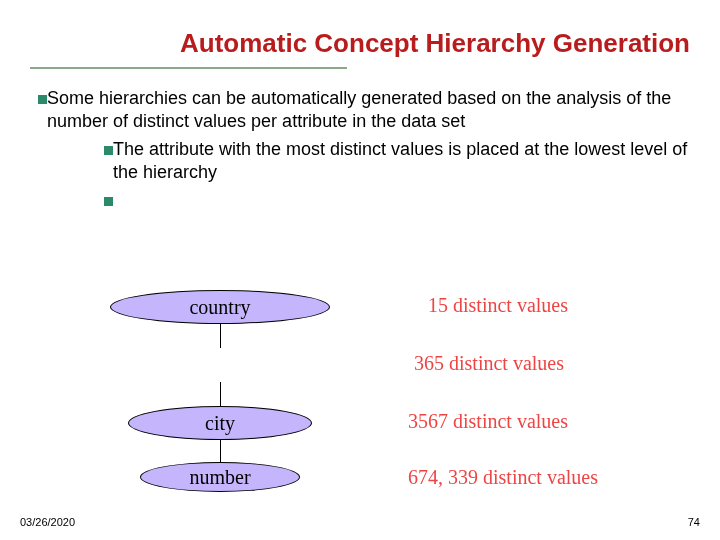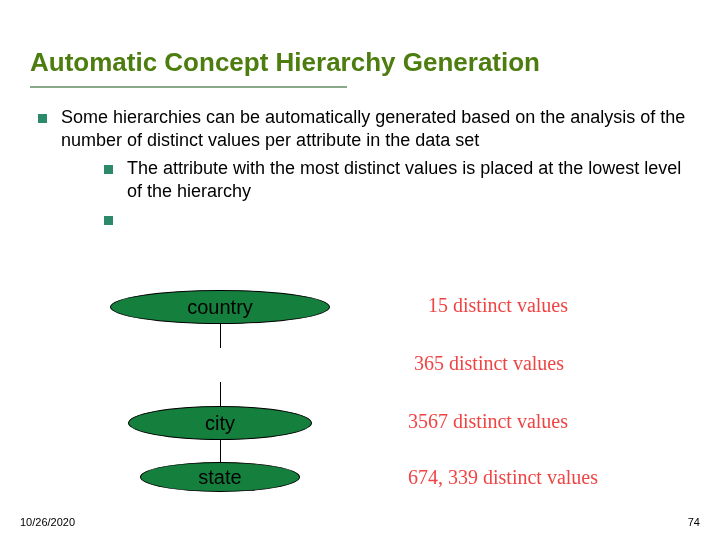--- a/index.html
+++ b/index.html
@@ -12,42 +12,40 @@
     overflow: hidden;
   }
   .slide {
     width: 100%;
     height: 100%;
     padding: 28px 30px 0 30px;
     position: relative;
   }
   .title {
     font-size: 26px;
-    color: #4d7c0f;
-    text-align: left;
+    color: #b91c1c;
+    text-align: right;
     font-family: Verdana, Arial, sans-serif;
     margin-bottom: 8px;
-    margin-top: 19px;
   }
   .rule {
     border: none;
     border-top: 2px solid #8aa88a;
     margin: 0 0 18px 0;
     width: 48%;
   }
   .body-text {
     font-size: 18px;
     color: #000;
     line-height: 1.3;
     font-family: Verdana, Arial, sans-serif;
   }
   .bullet-row {
     display: flex;
     align-items: flex-start;
-    gap: 14px;
     margin-bottom: 4px;
     padding-left: 8px;
   }
   .bullet-row.sub {
     padding-left: 74px;
   }
   .bullet-square {
     width: 9px;
     height: 9px;
     background: #2c8a6a;
@@ -68,25 +66,25 @@
     height: 48px;
   }
   .level.l0 { top: 0; }
   .level.l1 { top: 58px; }
   .level.l2 { top: 116px; }
   .level.l3 { top: 172px; }
   .ellipse {
     position: absolute;
     border: 1px solid #000;
     border-radius: 50%;
-    background: #15803d;
+    background: #c4b5fd;
     display: flex;
     align-items: center;
     justify-content: center;
-    font-family: Liberation Sans, sans-serif;
+    font-family: Liberation Serif, serif;
     font-size: 20px;
     color: #000;
   }
   .l0 .ellipse { left: 110px; width: 220px; height: 34px; top: 0; }
   .l1 .ellipse { left: 92px;  width: 256px; height: 34px; top: 0; }
   .l2 .ellipse { left: 128px; width: 184px; height: 34px; top: 0; }
   .l3 .ellipse { left: 140px; width: 160px; height: 30px; top: 0; }
   .value-label {
     position: absolute;
     font-family: Liberation Serif, serif;
@@ -158,24 +156,24 @@
 
     <div class="level l2">
       <div class="ellipse">
         <span>city</span>
       </div>
       <div class="value-label">3567 distinct values</div>
     </div>
 
     <div class="level l3">
       <div class="ellipse">
-        <span>state</span>
+        <span>number</span>
       </div>
       <div class="value-label">674, 339 distinct values</div>
     </div>
   </div>
 
   <div class="footer">
-    <span class="date">10/26/2020</span>
+    <span class="date">03/26/2020</span>
     <span class="page">74</span>
   </div>
 
 </div>
 
 </body></html>

